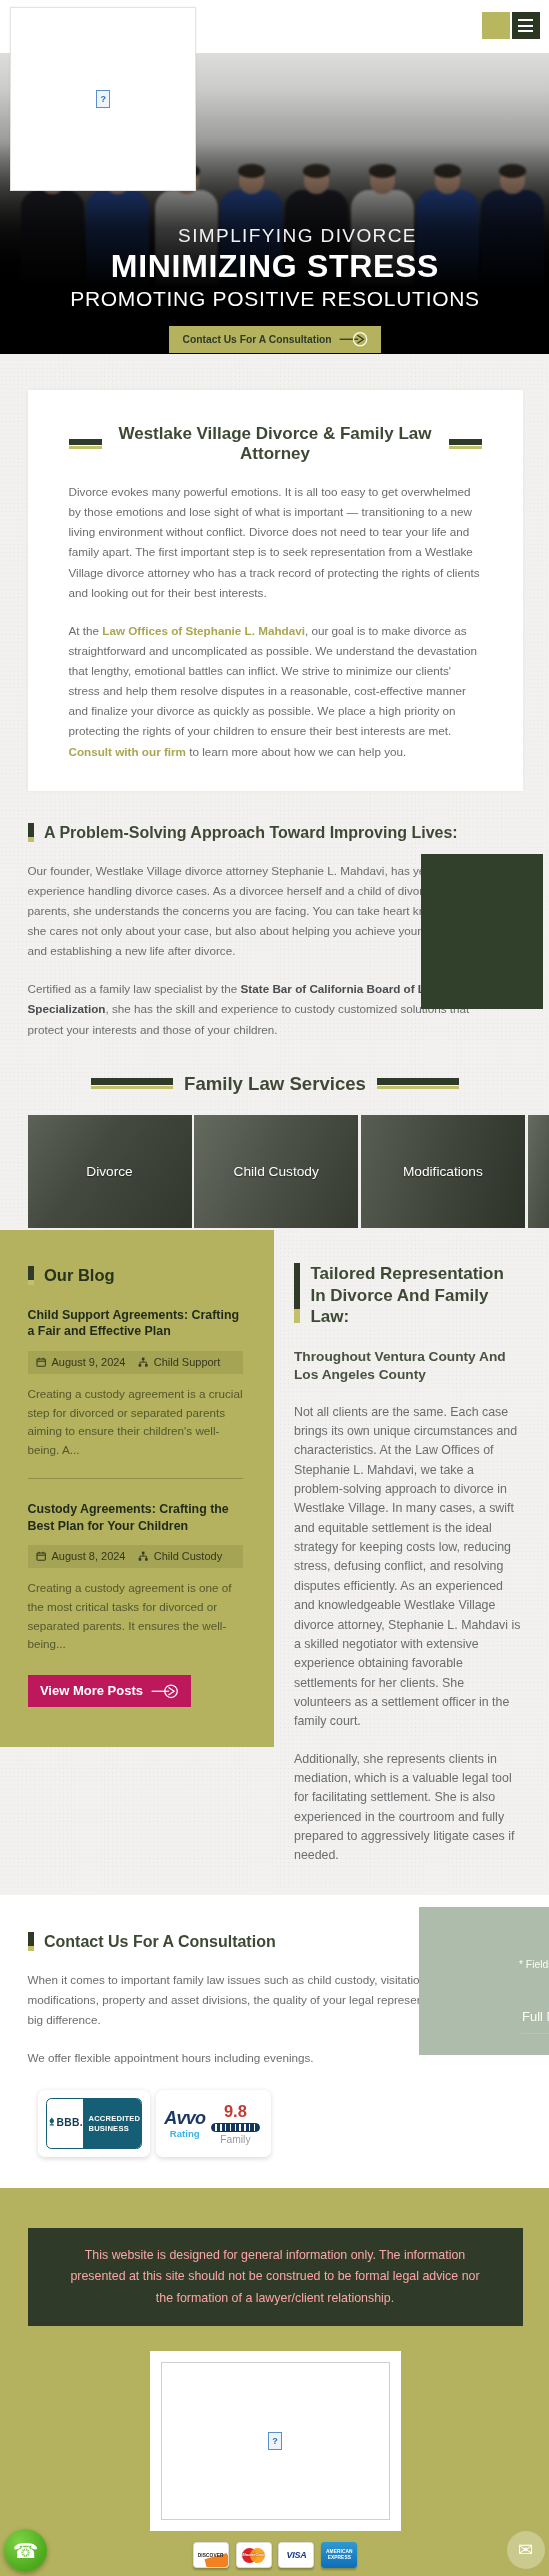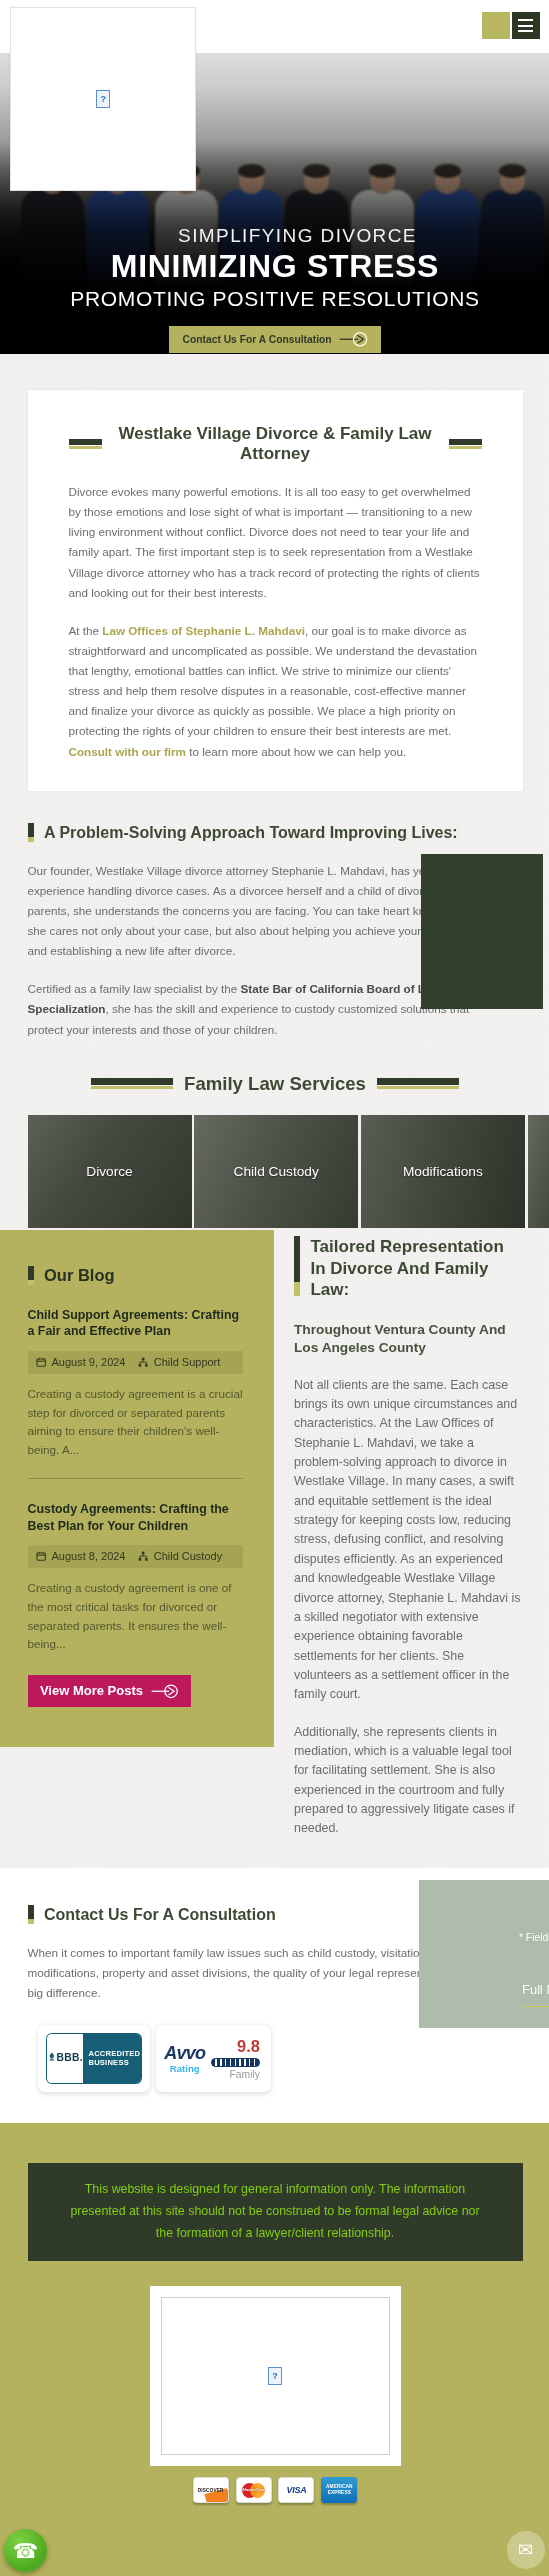--- a/index.html
+++ b/index.html
@@ -88,21 +88,21 @@
   .post-meta { display:flex; align-items:center; gap:5.5px; margin-top:11px; padding:5.5px 8.2px;
     background:rgba(61,61,20,.12); color:#34381f; font-size:11px; }
   .post-meta .m-ic { color:#34381f; flex:none; display:inline-flex; }
   .post-meta .cat { margin-left:6.9px; }
   .post-ex { margin-top:11px; color:#53582e; font-size:11.7px; line-height:1.62; }
   .blog-div { border:none; border-top:0.7px solid #8f8d49; margin:18px 0 2.7px; }
   .view-more { display:inline-flex; align-items:center; gap:8.2px; margin-top:20.6px;
     background:#be185d; color:#fff; border:none; cursor:pointer;
     font-family:"Liberation Sans", sans-serif; font-size:13px; font-weight:700; padding:7.6px 12.4px; }
   .tailored { padding:8.2px 27.5px 0 20px; }
-  .tailored-h { font-size:17px; }
+  .tailored-h { font-size:17px;margin-top:27px; }
   .tailored-sub { margin-top:20.6px; color:#47523f; font-size:13.7px; font-weight:700; line-height:1.35; }
   .tailored p { font-size:12.4px; line-height:1.56; margin-top:18px; color:#6a6d6f; }
 
   
   .contact { position:relative; background:#fff; padding:37px 27.5px 31px; }
   .contact .body-p { max-width:495px; }
   .sage-form { position:absolute; left:419px; top:12.4px; width:275px; height:148px; background:#aebcab; z-index:4; }
   .sage-note { position:absolute; left:100px; top:52px; color:#fdfdf6; font-size:10.3px; }
   .sage-label { position:absolute; left:103px; top:102px; color:#fdfdf6; font-size:13px; }
   .sage-line { position:absolute; left:102px; top:126px; width:165px; height:1.4px; background:#d3ca55; }
@@ -111,29 +111,29 @@
   .bbb-card { width:112px; height:67px; display:flex; align-items:center; }
   .bbb-logo { display:flex; width:100%; height:51px; border:1.4px solid #155e75; border-radius:5.5px; overflow:hidden; background:#fff; }
   .bbb-left { width:36px; display:flex; flex-direction:row; align-items:center; justify-content:flex-end; padding-bottom:2.1px; }
   .bbb-word { color:#123a52; font-weight:800; font-size:10.3px; letter-spacing:0.3px; }
   .bbb-right { flex:1; background:#155e75; color:#fff; display:flex; flex-direction:column;
     justify-content:center; padding-left:5.5px; font-size:7.6px; font-weight:800; line-height:1.25; letter-spacing:0.2px; }
   .avvo-card { width:115px; height:67px; display:flex; gap:5.5px; }
   .avvo-left { display:flex; flex-direction:column; align-items:center; justify-content:center; }
   .avvo-brand { color:#1b3763; font-size:18px; font-weight:800; font-style:italic; letter-spacing:-0.7px; }
   .avvo-rating { color:#3cb4e5; font-size:9.6px; font-weight:700; margin-top:-1.4px; }
-  .avvo-right { display:flex; flex-direction:column; align-items:flex-end; justify-content:center; }
+  .avvo-right { display:flex; flex-direction:column; align-items:center; justify-content:center; }
   .avvo-score { color:#c23b33; font-size:16.5px; font-weight:800; }
   .avvo-bar { width:49px; height:9px; border-radius:4.8px; background:#12365e; margin-top:2.1px;
     background-image:repeating-linear-gradient(90deg,#12365e 0 3.4px,#ffffff 3.4px 4.8px); border:1.4px solid #12365e; }
   .avvo-sup { color:#9a9a9a; font-size:10.3px; margin-top:2.7px; }
 
   
   .footer { position:relative; background:#b4b25e; padding-top:40px; height:483px; }
-  .disclaimer { width:495px; margin:0 auto; background:#2f3b28; color:#84cc16;
+  .disclaimer { width:495px; margin:0 auto; background:#2f3b28; color:#fca5a5;
     text-align:center; font-size:12.4px; line-height:1.75; padding:16.5px 38px; }
   .photo-box { width:251px; height:180px; margin:25px auto 0; background:#fff; padding:11px; }
   .photo-inner { width:100%; height:100%; border:0.7px solid #cfcfcd; display:flex; align-items:center; justify-content:center; }
   .pay-row { display:flex; justify-content:center; gap:6.9px; margin-top:11px; }
   .pay-card { width:36px; height:26px; border-radius:3.4px; background:#fff; border:0.7px solid #dcdcda;
     box-shadow:0 1.4px 2.1px rgba(0,0,0,.25); position:relative; overflow:hidden;
     display:flex; align-items:center; justify-content:center; }
   .pay-discover .pay-txt { font-size:4.8px; font-weight:800; color:#231f20; letter-spacing:0.1px; z-index:2; }
   .pay-discover:after { content:""; position:absolute; right:-8.2px; bottom:-11px; width:29px; height:23.4px;
     background:radial-gradient(circle at 30% 30%, #f48120 0 60%, transparent 61%); transform:rotate(-15deg); }
@@ -356,20 +356,21 @@
     <div class="sage-form">
       <div class="sage-note">* Fields Required</div>
       <div class="sage-label">Full Name</div>
       <div class="sage-line"></div>
     </div>
     <h2 class="left-h">
       <span class="vbar vbar-1"></span>
       <span>Contact Us For A Consultation</span>
     </h2>
     <p class="body-p">When it comes to important family law issues such as child custody, visitation, alimony, divorce modifications, property and asset divisions, the quality of your legal representation can make a big difference.</p>
+    <p class="body-p">We offer flexible appointment hours including evenings.</p>
 
     <div class="badges">
       <div class="badge-card bbb-card">
         <div class="bbb-logo">
           <div class="bbb-left">
             <svg width="18" height="20.6" viewBox="0 0 24 26">
               <path d="M12 1c2.5 3.5 5.5 4.5 5.5 8.5a5.5 5.5 0 0 1-11 0C6.5 5.5 9.5 4.5 12 1z" fill="#155e75"></path>
               <rect x="10.4" y="14" width="3.2" height="4" fill="#155e75"></rect>
               <rect x="6.5" y="18" width="11" height="3" rx="1" fill="#155e75"></rect>
             </svg>

